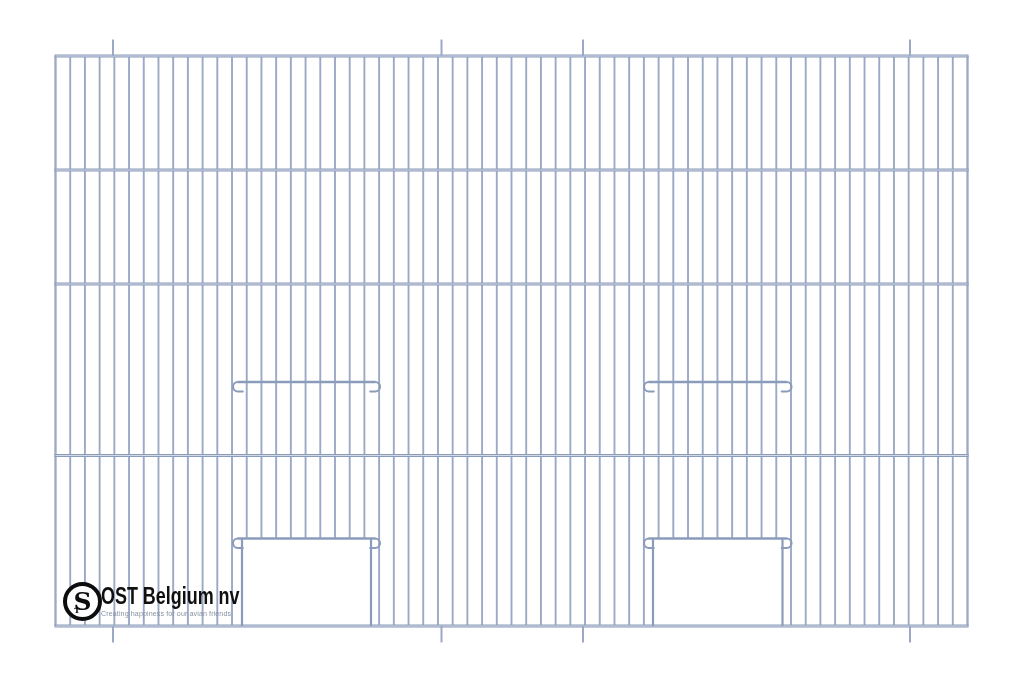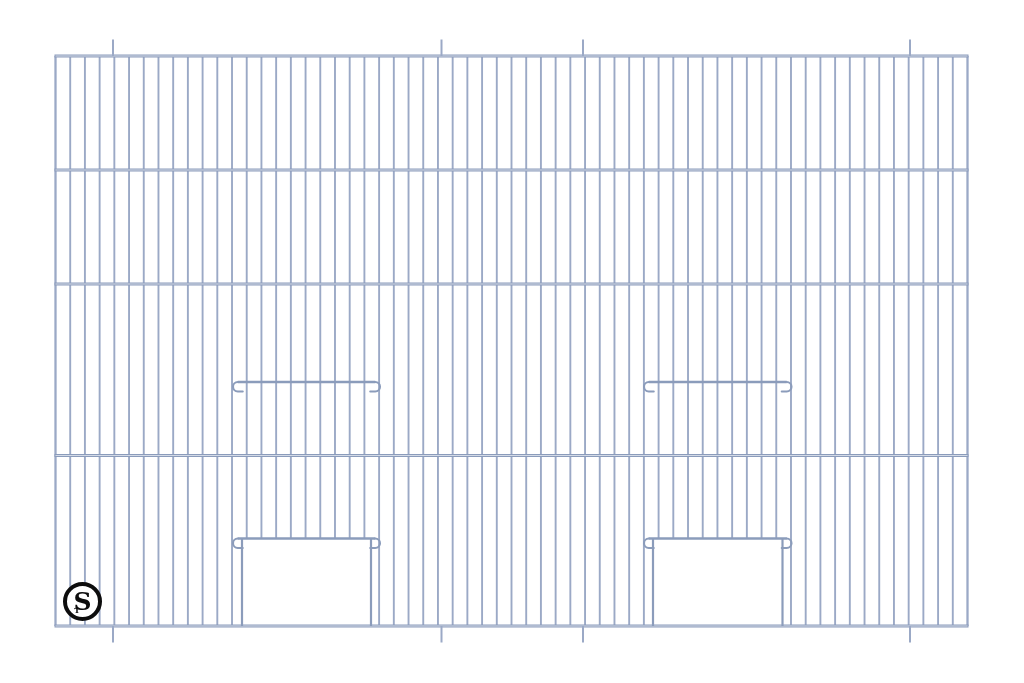--- a/index.html
+++ b/index.html
@@ -167,15 +167,19 @@
           <path d="M 786.75 538.5 A 4.75 4.75 0 0 1 786.75 548 L 781.75 548" stroke="#8b9cbb" stroke-width="2.1" fill="none" stroke-linecap="round"></path>
         </g>
       </g>
     </svg>
 
   <div class="logo">
     <div class="mark">
       <span class="mark-s">S</span>
       <span class="mark-t">T</span>
     </div>
+    <div class="logo-text">
+      <div class="company">OST Belgium nv</div>
+      <div class="tagline">Creating happiness for our avian friends</div>
+    </div>
   </div>
 
 </div>
 
 </body></html>

